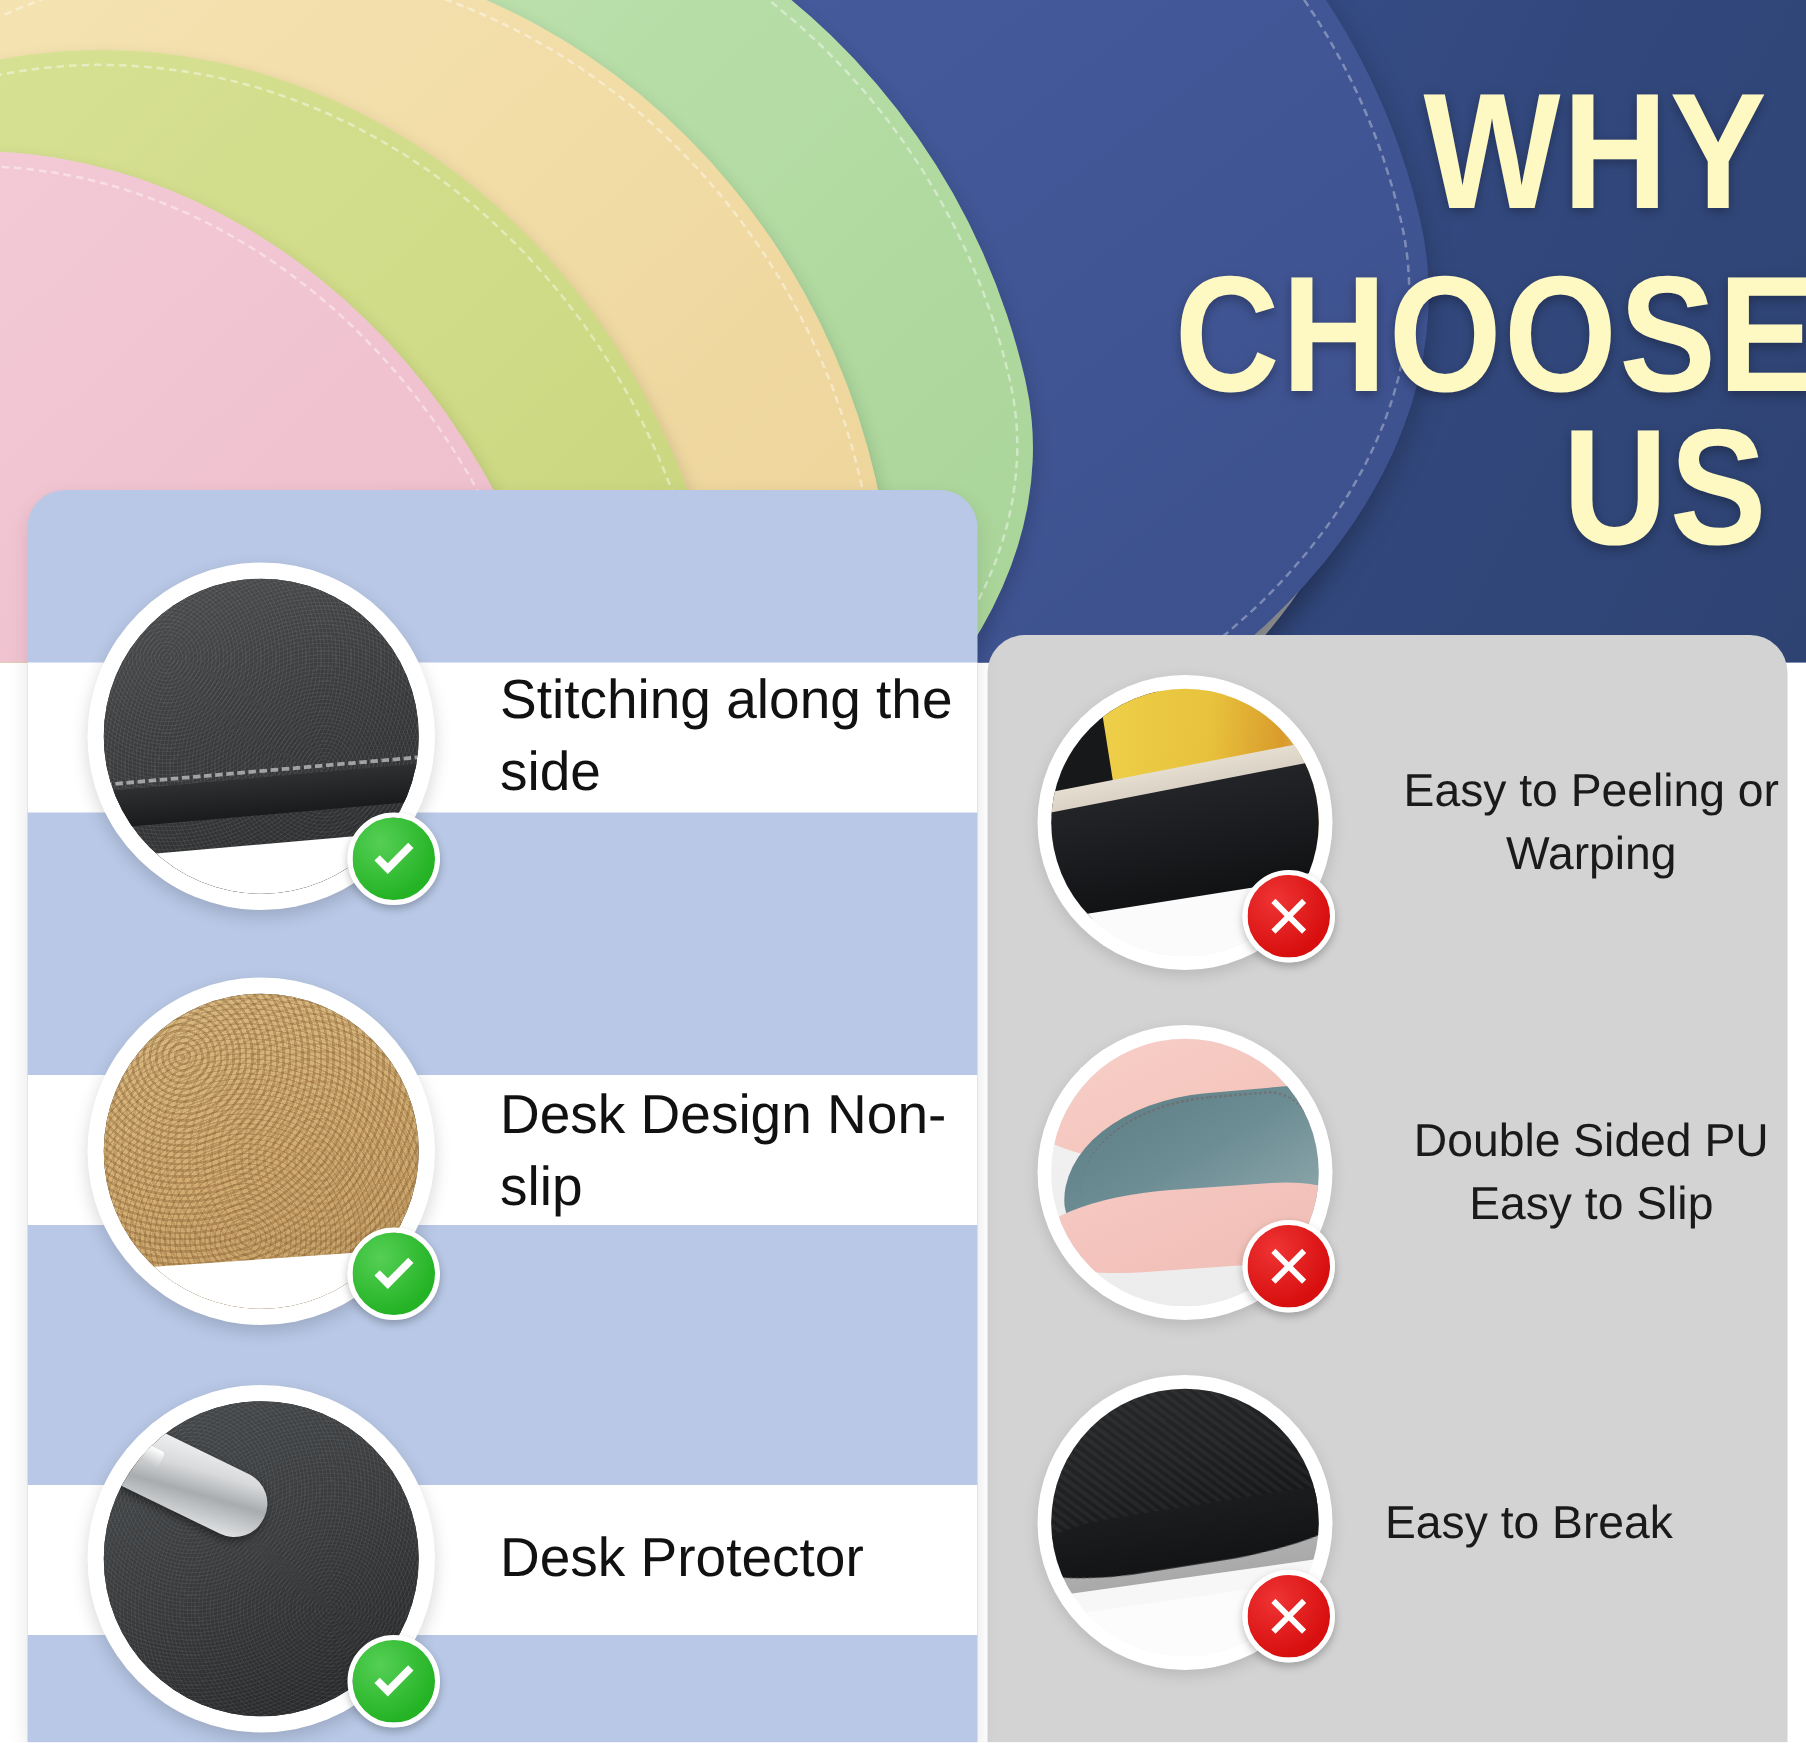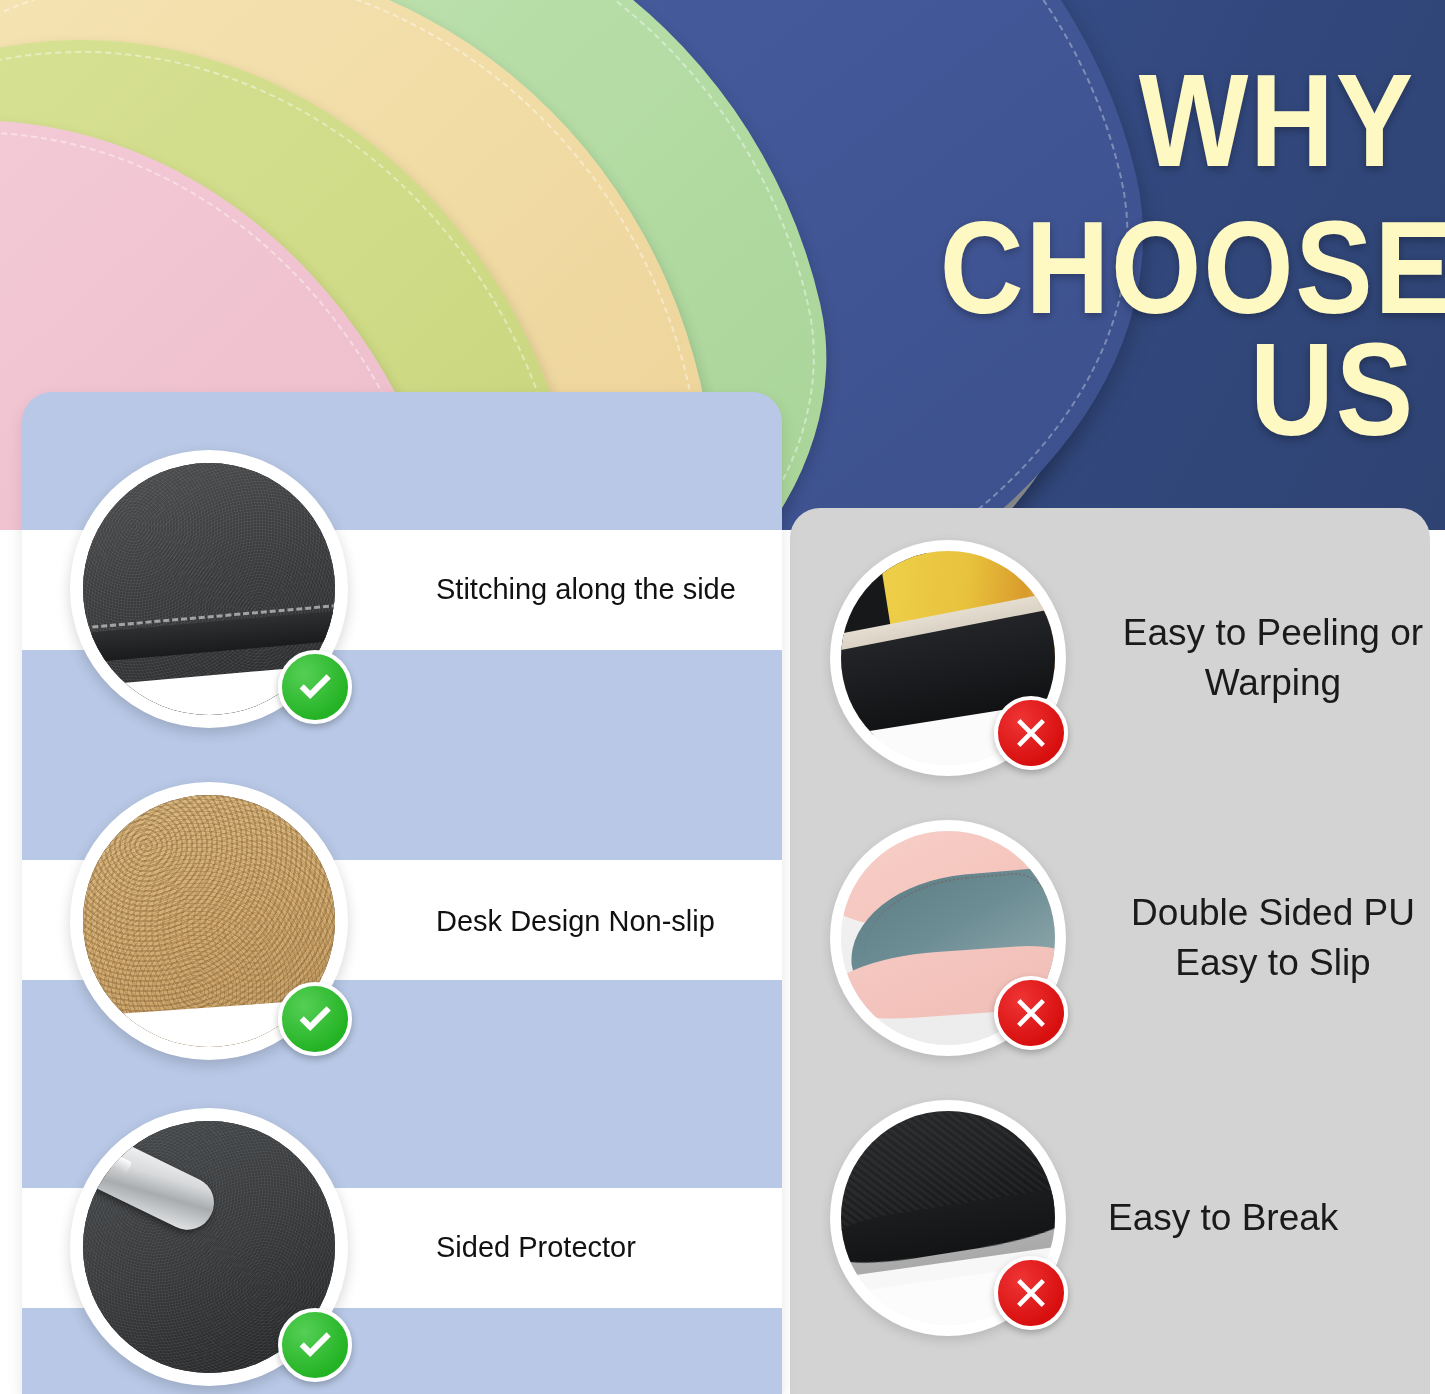--- a/index.html
+++ b/index.html
@@ -158,21 +158,21 @@
       linear-gradient(155deg,#474a4c 0%,#393b3d 48%,#232527 100%);}
   .pic-protect .knife{position:absolute;left:-8%;top:13%;width:62%;height:21%;
     background:linear-gradient(170deg,#fafafa 0%,#d7d9db 38%,#a9acae 62%,#e6e8ea 100%);
     transform:rotate(26deg);border-radius:6px 26px 26px 6px;
     box-shadow:0 3px 7px rgba(0,0,0,.45);}
   .pic-protect .knife:after{content:"";position:absolute;left:6%;top:26%;width:34%;height:26%;
     background:linear-gradient(180deg,#ffffff,#c5c7c9);border-radius:3px;}
 
   .l-text{position:absolute;left:330px;top:0;width:380px;height:278px;
     display:flex;align-items:center;}
-  .l-text span{font-size:29px;color:#111;line-height:1.32;margin-left:36px;}
+  .l-text span{font-size:44px;color:#111;line-height:1.32;}
 </style>
 </head>
 <body>
 
 <div id="page">
 
   <div class="hero">
     <div class="hero-bg"></div>
     <div class="hero-gray"></div>
     <div class="hero-blue"></div>
@@ -306,18 +306,18 @@
             <div class="knife"></div>
           </div>
         </div>
         <div class="badge badge-ok">
           <svg viewBox="0 0 24 24">
               <path d="M9.4 18.6 3.6 12.8l2.3-2.3 3.5 3.5L18.3 5l2.3 2.3Z" fill="#fff"></path>
             </svg>
         </div>
       </div>
       <div class="l-text">
-        <span>Sided Protector</span>
+        <span>Desk Protector</span>
       </div>
     </div>
   </div>
 
 </div>
 
 </body></html>

